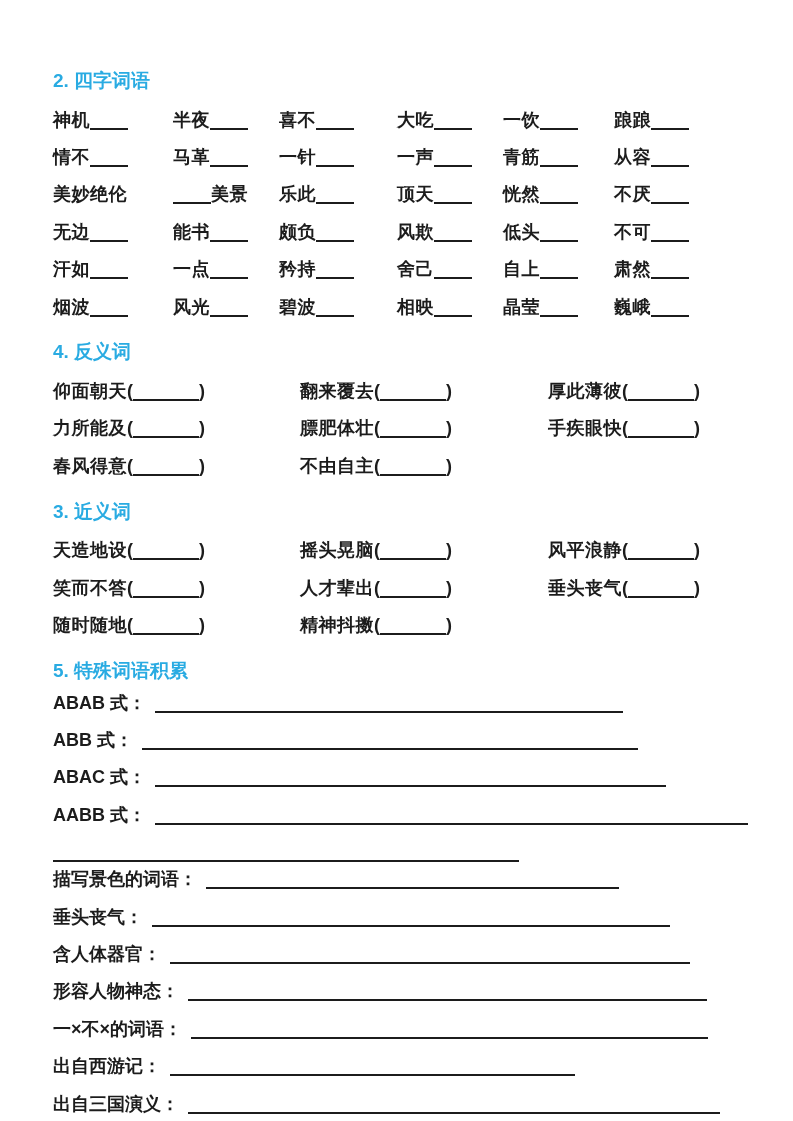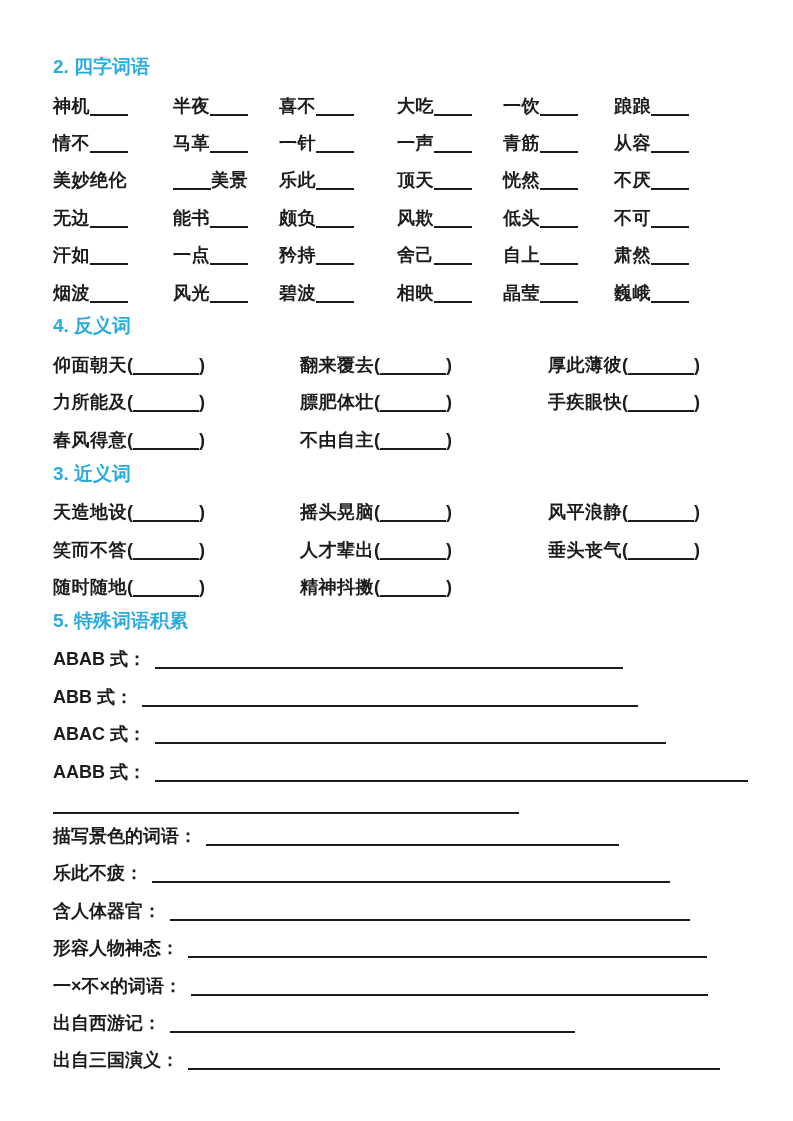--- a/index.html
+++ b/index.html
@@ -4,21 +4,21 @@
 <style>
   html,body{margin:0;padding:0;background:#ffffff;}
   body{
     width:793px;height:1121px;overflow:hidden;box-sizing:border-box;
     font-family:"Liberation Sans","DejaVu Sans",sans-serif;
     color:#1c1c1c;
   }
   .page{padding:54px 45px 0 53px;box-sizing:border-box;}
   .sec-h{
     font-size:19px;line-height:26px;font-weight:700;
-    color:var(--accent,#29abe2);margin:0 0 7px 0;
+    color:var(--accent,#29abe2);margin:14px 0 7px 0;
   }
   .grid6{
     display:grid;
     grid-template-columns:120px 106px 118px 106px 111px auto;
     grid-auto-rows:37.4px;align-items:center;margin-bottom:2px;font-family:Liberation Mono, monospace;
   }
   .grid3{
     display:grid;
     grid-template-columns:247px 248px auto;
     grid-auto-rows:37.4px;align-items:center;margin-bottom:2px;
@@ -27,21 +27,21 @@
   .blank{
     display:inline-block;width:38px;height:16px;
     border-bottom:2px solid #1c1c1c;vertical-align:-4px;
   }
   .paren{font-size:18px;font-weight:600;}
   .pblank{
     display:inline-block;width:66px;height:16px;
     border-bottom:2px solid #1c1c1c;vertical-align:-4px;
   }
   .lines{margin-top:2px;}
-  .line-row{display:flex;align-items:center;height:37.4px;}
+  .line-row{display:flex;align-items:flex-start;height:37.4px;}
   .line-row.short{height:27px;}
   .ll{font-size:18px;font-weight:600;white-space:pre;}
   .fline{
     display:inline-block;height:20px;margin-left:9px;margin-bottom:2px;
     border-bottom:2px solid #1c1c1c;
   }
   .line-row.nolabel .fline{margin-left:0;}
 </style>
 </head>
 <body>
@@ -140,21 +140,21 @@
         <span class="fline" style="width:593px"></span>
       </div>
     <div class="line-row short nolabel">
         <span class="fline" style="width:466px"></span>
       </div>
     <div class="line-row">
         <span class="ll">描写景色的词语：</span>
         <span class="fline" style="width:413px"></span>
       </div>
     <div class="line-row">
-        <span class="ll">乐此不疲：</span>
+        <span class="ll">垂头丧气：</span>
         <span class="fline" style="width:518px"></span>
       </div>
     <div class="line-row">
         <span class="ll">含人体器官：</span>
         <span class="fline" style="width:520px"></span>
       </div>
     <div class="line-row">
         <span class="ll">形容人物神态：</span>
         <span class="fline" style="width:519px"></span>
       </div>

